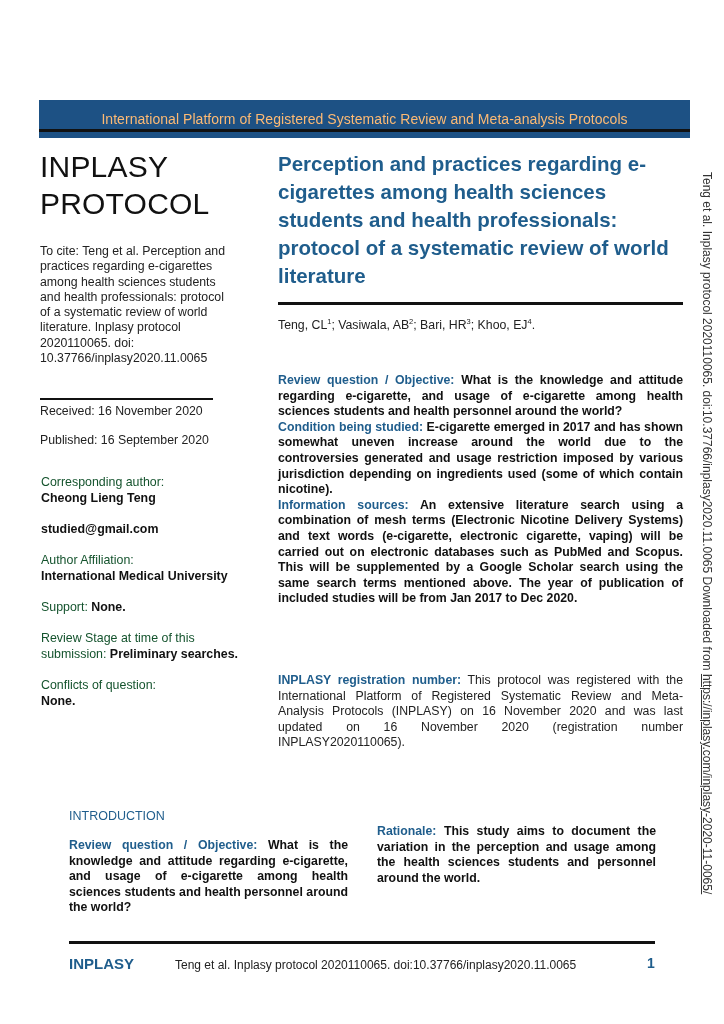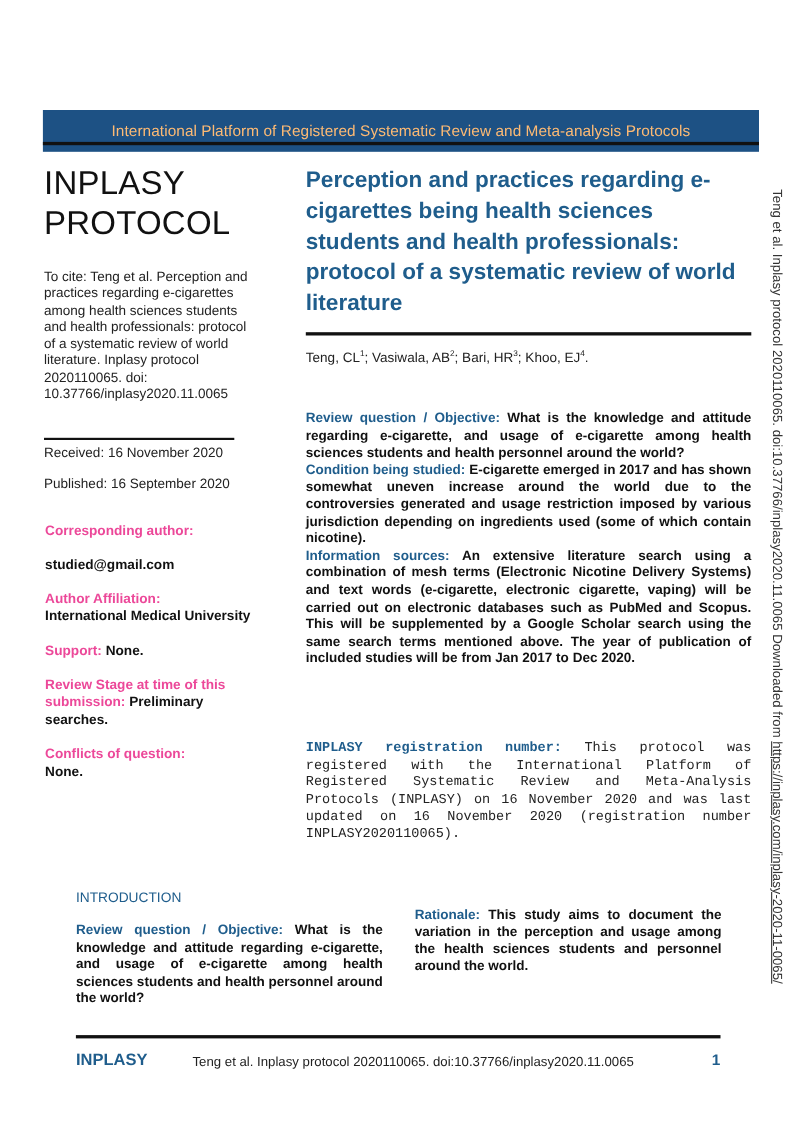--- a/index.html
+++ b/index.html
@@ -17,41 +17,41 @@
 
   
   .left { position: absolute; left: 40px; top: 148px; width: 190px; }
   .brand-title { font-size: 30px; line-height: 37px; color: #111; font-weight: normal; letter-spacing: 0.2px; }
   .cite { margin-top: 22px; font-size: 12.3px; line-height: 15.3px; color: #222; }
   .rule-left { position: absolute; left: 40px; top: 398px; width: 173px; height: 2px; background: #111; }
   .dates { position: absolute; left: 40px; top: 404px; font-size: 12.3px; color: #222; }
   .dates div { line-height: 15px; }
   .dates .pub { margin-top: 14px; }
   .meta { position: absolute; left: 41px; top: 474px; width: 200px; font-size: 12.4px; line-height: 16px; }
-  .meta .lbl { color: #ec4899; font-weight: bold; }
+  .meta .lbl { color: #14532d; font-weight: normal; }
   .meta .val { color: #111; font-weight: bold; }
   .meta .blk { margin-bottom: 15px; }
 
   
   .title {
     position: absolute; left: 278px; top: 150px; width: 405px;
     font-size: 20.5px; line-height: 28px; font-weight: bold; color: #1f5d8c;
   }
   .rule-title { position: absolute; left: 278px; top: 302px; width: 405px; height: 3px; background: #111; }
   .authors { position: absolute; left: 278px; top: 318px; font-size: 12.3px; color: #222; }
   .authors sup { font-size: 7.5px; vertical-align: super; line-height: 0; }
 
   .abstract {
     position: absolute; left: 278px; top: 373px; width: 405px;
     font-size: 12.3px; line-height: 15.6px; text-align: justify; font-weight: bold; color: #111;
   }
   .abstract .lbl { color: #1f5d8c; }
   .reg {
     position: absolute; left: 278px; top: 673px; width: 405px;
-    font-size: 12.3px; line-height: 15.6px; text-align: justify; color: #222; font-family: Liberation Mono, monospace;
+    font-size: 12.3px; line-height: 15.6px; text-align: justify; color: #222;
   }
   .reg .lbl { color: #1f5d8c; font-weight: bold; }
 
   
   .intro-head { position: absolute; left: 69px; top: 809px; font-size: 12.5px; font-weight: normal; color: #1f5d8c; }
   .intro-left {
     position: absolute; left: 69px; top: 838px; width: 279px;
     font-size: 12.3px; line-height: 15.6px; font-weight: bold; text-align: justify; color: #111;
   }
   .intro-right {
@@ -91,39 +91,40 @@
 </div>
 <div class="rule-left"></div>
 <div class="dates">
   <div>Received: 16 November 2020</div>
   <div class="pub">Published: 16 September 2020</div>
 </div>
 
 <div class="meta">
   <div class="blk">
     <div class="lbl">Corresponding author:</div>
+    <div class="val">Cheong Lieng Teng</div>
   </div>
   <div class="blk val">studied@gmail.com</div>
   <div class="blk">
     <div class="lbl">Author Affiliation:</div>
     <div class="val">International Medical University</div>
   </div>
   <div class="blk">
     <span class="lbl">Support:</span><span class="val"> None.</span>
   </div>
   <div class="blk">
     <span class="lbl">Review Stage at time of this submission:</span><span class="val"> Preliminary searches.</span>
   </div>
   <div class="blk">
     <div class="lbl">Conflicts of question:</div>
     <div class="val">None.</div>
   </div>
 </div>
 
-<h1 class="title">Perception and practices regarding e-cigarettes being health sciences students and health professionals: protocol of a systematic review of world literature</h1>
+<h1 class="title">Perception and practices regarding e-cigarettes among health sciences students and health professionals: protocol of a systematic review of world literature</h1>
 <div class="rule-title"></div>
 <div class="authors"><span>Teng, CL</span><sup>1</sup>; <span>Vasiwala, AB</span><sup>2</sup>; <span>Bari, HR</span><sup>3</sup>; <span>Khoo, EJ</span><sup>4</sup>.</div>
 
 <div class="abstract">
     <div><span class="lbl">Review question / Objective:</span><span> What is the knowledge and attitude regarding e-cigarette, and usage of e-cigarette among health sciences students and health personnel around the world?</span></div>
     <div><span class="lbl">Condition being studied:</span><span> E-cigarette emerged in 2017 and has shown somewhat uneven increase around the world due to the controversies generated and usage restriction imposed by various jurisdiction depending on ingredients used (some of which contain nicotine).</span></div>
     <div><span class="lbl">Information sources:</span><span> An extensive literature search using a combination of mesh terms (Electronic Nicotine Delivery Systems) and text words (e-cigarette, electronic cigarette, vaping) will be carried out on electronic databases such as PubMed and Scopus. This will be supplemented by a Google Scholar search using the same search terms mentioned above. The year of publication of included studies will be from Jan 2017 to Dec 2020.</span></div>
   </div>
 
 <div class="reg">

